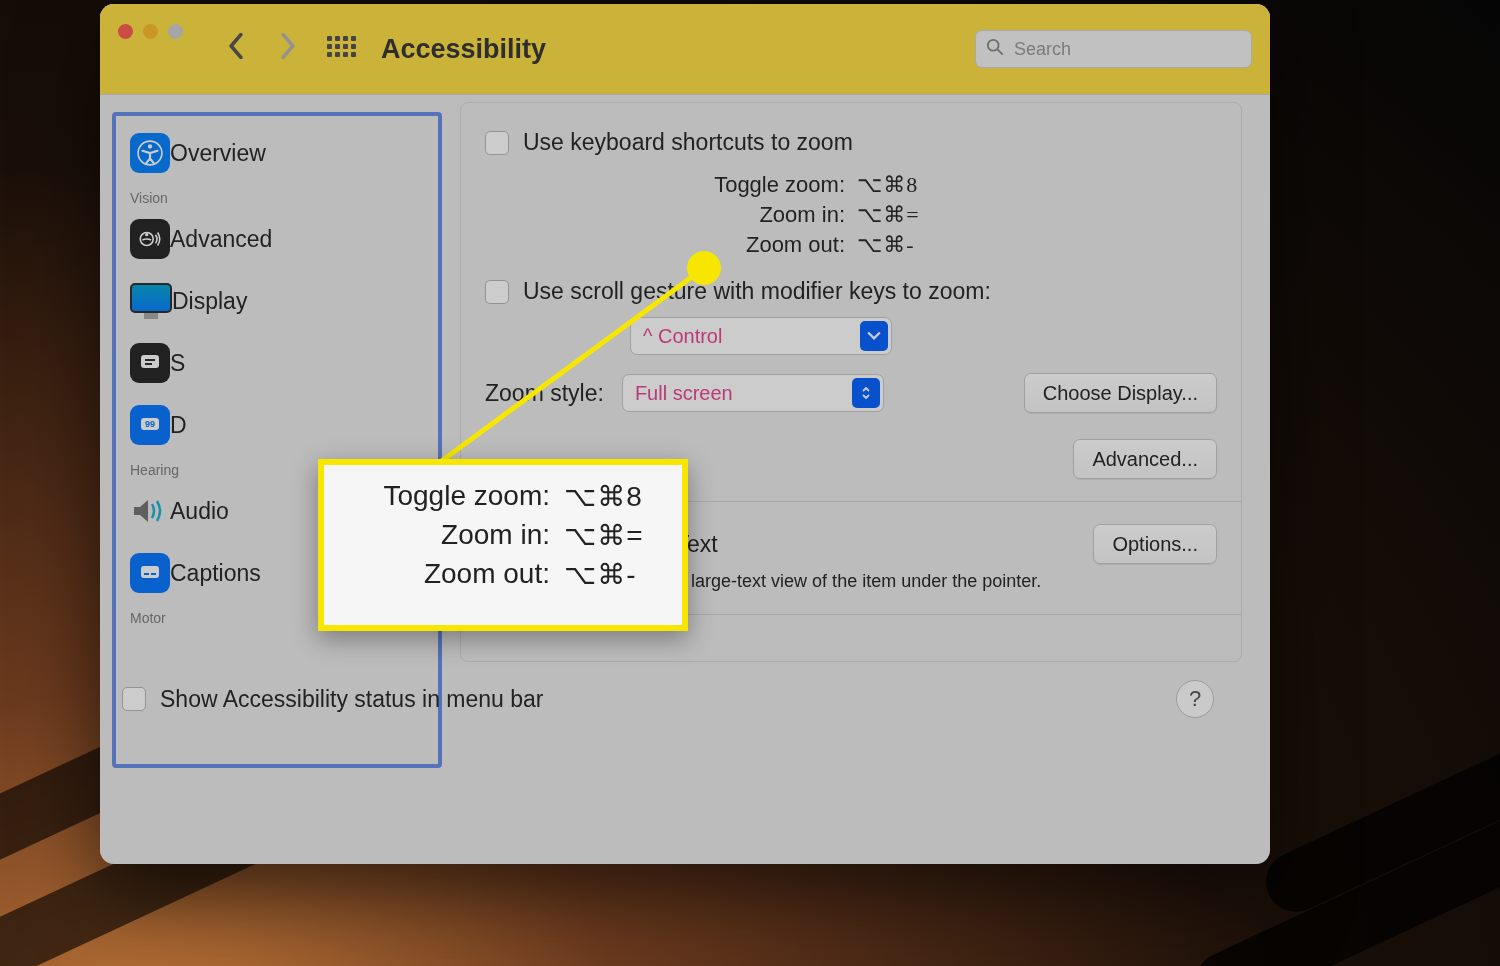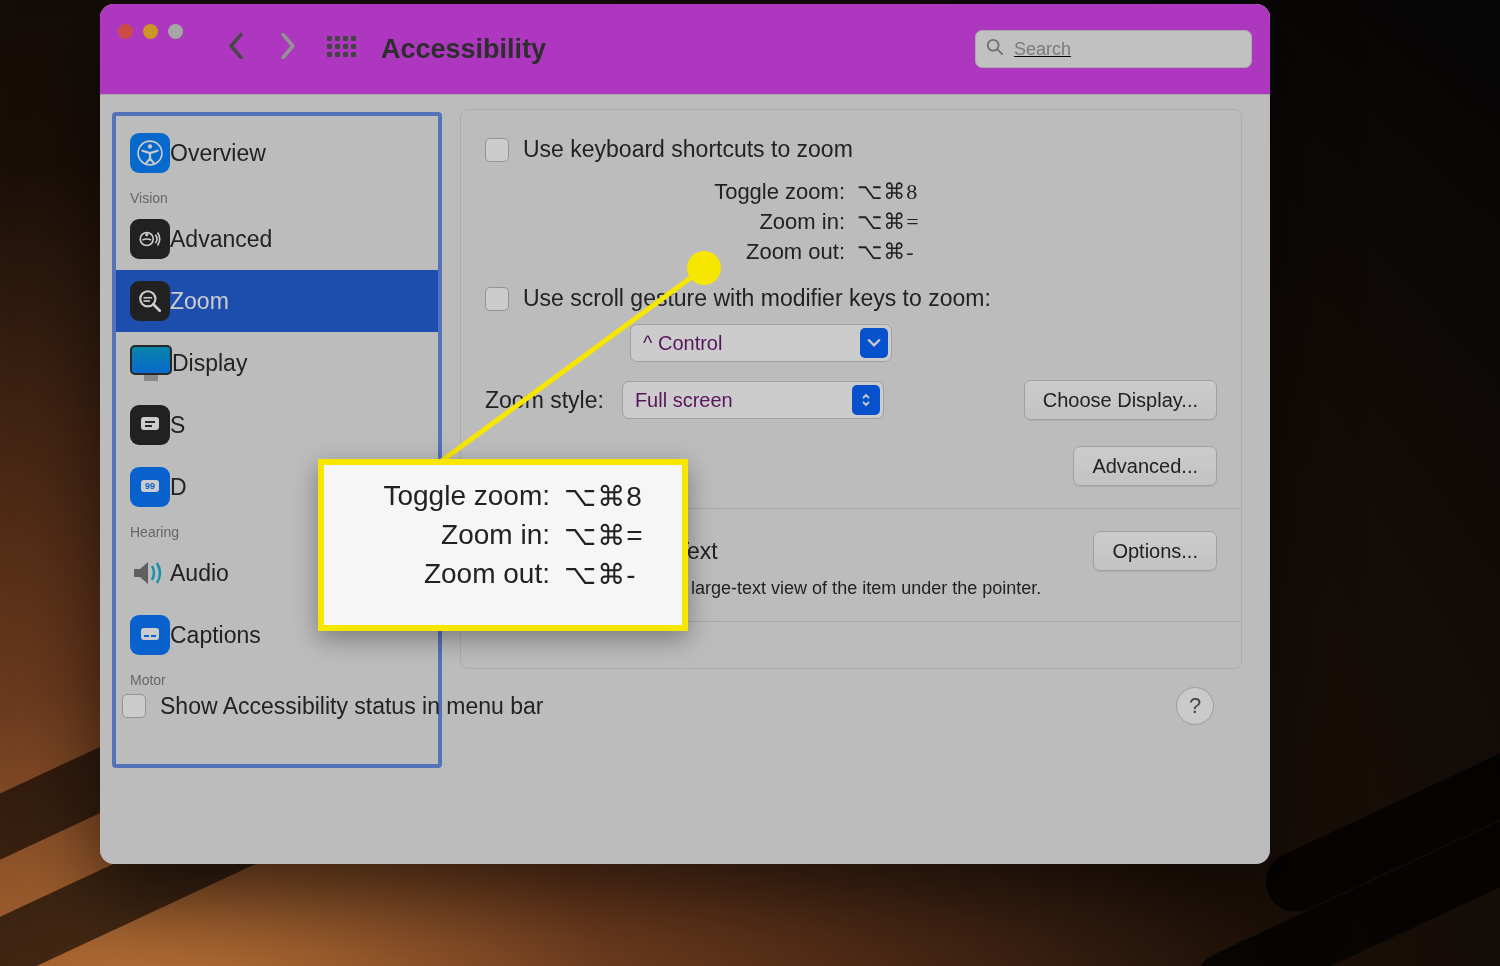--- a/index.html
+++ b/index.html
@@ -39,21 +39,21 @@
     z-index:50;
   }
 
   
   .toolbar {
     height:90px;
     display:flex; align-items:center;
     padding:0 18px;
     border-bottom:1px solid #d0d0d0;
     gap:14px;
-    background:#d946ef;
+    background:#fde047;
     position:relative;
   }
   .traffic { display:flex; gap:10px; margin-right:20px; margin-bottom: 28px; align-self:flex-start; margin-top:20px;}
   .dot { width:15px; height:15px; border-radius:50%; }
   .dot.red { background:#ff5f57; }
   .dot.yellow { background:#febc2e; }
   .dot.gray { background:#d0d0d0; }
   .nav-arrow {
     font-size:30px; color:#9a9a9a; padding:0 10px;
     user-select:none;
@@ -64,21 +64,21 @@
     display:grid; grid-template-columns:repeat(4,5px); grid-template-rows:repeat(3,5px);
     gap:3px;
   }
   .grid-icon span { background:#555; border-radius:1px; }
   .title { font-size:27px; font-weight:600; color:#3a3a3a; }
   .search-wrap {
     margin-left:auto;
     width:255px; height:36px;
     border:1px solid #d4d4d4; border-radius:7px;
     background:#f2f2f2;
-    display:flex; align-items:center; padding:0 10px; gap:8px;text-decoration:underline;
+    display:flex; align-items:center; padding:0 10px; gap:8px;
   }
   .search-wrap svg { width:18px; height:18px; }
   .search-wrap input {
     border:none; background:transparent; outline:none;
     font-size:18px; color:#555; width:100%;
   }
   .search-wrap input::placeholder { color:#9a9a9a; }
 
   
   .body {
@@ -122,21 +122,21 @@
   }
   .si-blue { background:#0a84ff; }
   .si-dark { background:#2a2a2a; }
   .si-disp { background:linear-gradient(#0aa6d6,#0a84ff); border:2px solid #333; box-sizing:border-box; border-radius:5px; width:42px; height:30px;}
   .si-blue2 { background:#0a7aff; }
   .si-spk  { background:transparent; }
 
   
   .main {
     flex:1;
-    padding:15px 28px 0 10px;
+    padding:8px 28px 0 10px;
   }
   .panel {
     background:#ececec;
     border:1px solid #d8d8d8;
     border-radius:8px;
     padding:26px 24px 24px 24px;
   }
   .row { display:flex; align-items:center; gap:14px; }
   .checkbox {
     width:22px; height:22px; border-radius:5px;
@@ -147,21 +147,21 @@
   .shortcut-list {
     margin:14px 0 18px 0;
   }
   .sc-row { display:flex; justify-content:flex-end; gap:12px; font-size:22px; color:#2b2b2b; padding:2px 0;}
   .sc-row .k { width:340px; text-align:right; }
   .sc-row .v { width:70px; text-align:left; letter-spacing:1px; font-family:-apple-system; white-space:nowrap; margin-right:290px;}
 
   .select {
     height:36px; border:1px solid #c8c8c8; border-radius:7px;
     background:#fff; display:flex; align-items:center;
-    padding:0 38px 0 12px; font-size:20px; color:#701a75;
+    padding:0 38px 0 12px; font-size:20px; color:#ec4899;
     position:relative;
   }
   .select .chev {
     position:absolute; right:3px; top:3px; bottom:3px;
     width:28px; background:#0a66ff; border-radius:5px;
     display:flex; align-items:center; justify-content:center;
   }
   .select .chev svg { width:14px; height:14px; }
   .select.double .chev svg { width:10px; }
 
@@ -291,31 +291,20 @@
             <svg width="26" height="26" viewBox="0 0 24 24">
                 <circle cx="9" cy="12" r="6" fill="none" stroke="#fff" stroke-width="1.5"></circle>
                 <circle cx="9" cy="8" r="1.5" fill="#fff"></circle>
                 <path d="M5 13 Q9 11 13 13" stroke="#fff" stroke-width="1.5" fill="none"></path>
                 <path d="M17 8 Q20 12 17 16 M19 6 Q23 12 19 18" stroke="#fff" stroke-width="1.5" fill="none"></path>
               </svg>
           </div>
           <span class="side-label">Advanced</span>
         </div>
 
-        <div class="sidebar-item selected">
-          <div class="side-icon si-dark">
-            <svg width="26" height="26" viewBox="0 0 24 24">
-                <circle cx="10" cy="10" r="7" fill="none" stroke="#fff" stroke-width="2"></circle>
-                <line x1="15" y1="15" x2="21" y2="21" stroke="#fff" stroke-width="2.5" stroke-linecap="round"></line>
-                <line x1="6" y1="9" x2="14" y2="9" stroke="#fff" stroke-width="1.5"></line>
-                <line x1="6" y1="12" x2="12" y2="12" stroke="#fff" stroke-width="1.5"></line>
-              </svg>
-          </div>
-          <span class="side-label">Zoom</span>
-        </div>
 
         <div class="sidebar-item">
           <div style="display:flex;flex-direction:column;align-items:center;">
             <div class="side-icon si-disp"></div>
             <div style="width:14px;height:6px;background:#aaa;"></div>
           </div>
           <span class="side-label">Display</span>
         </div>
 
         <div class="sidebar-item">

